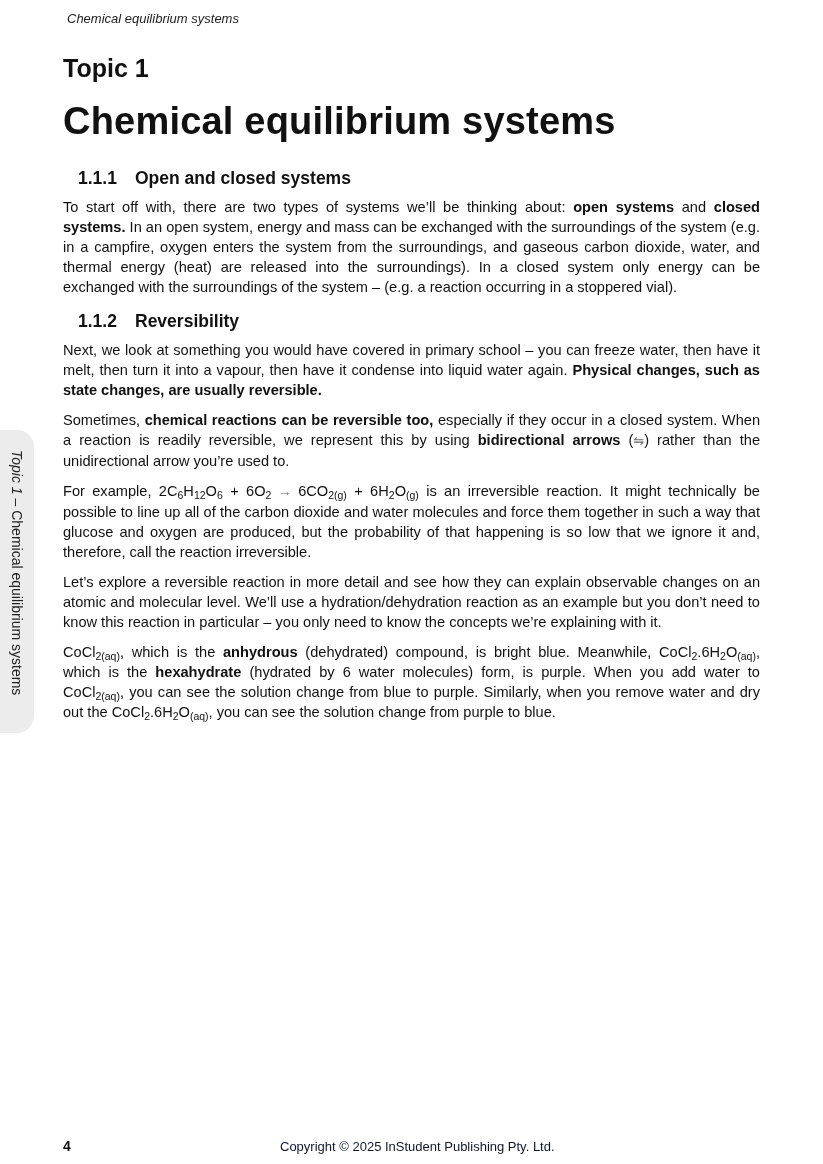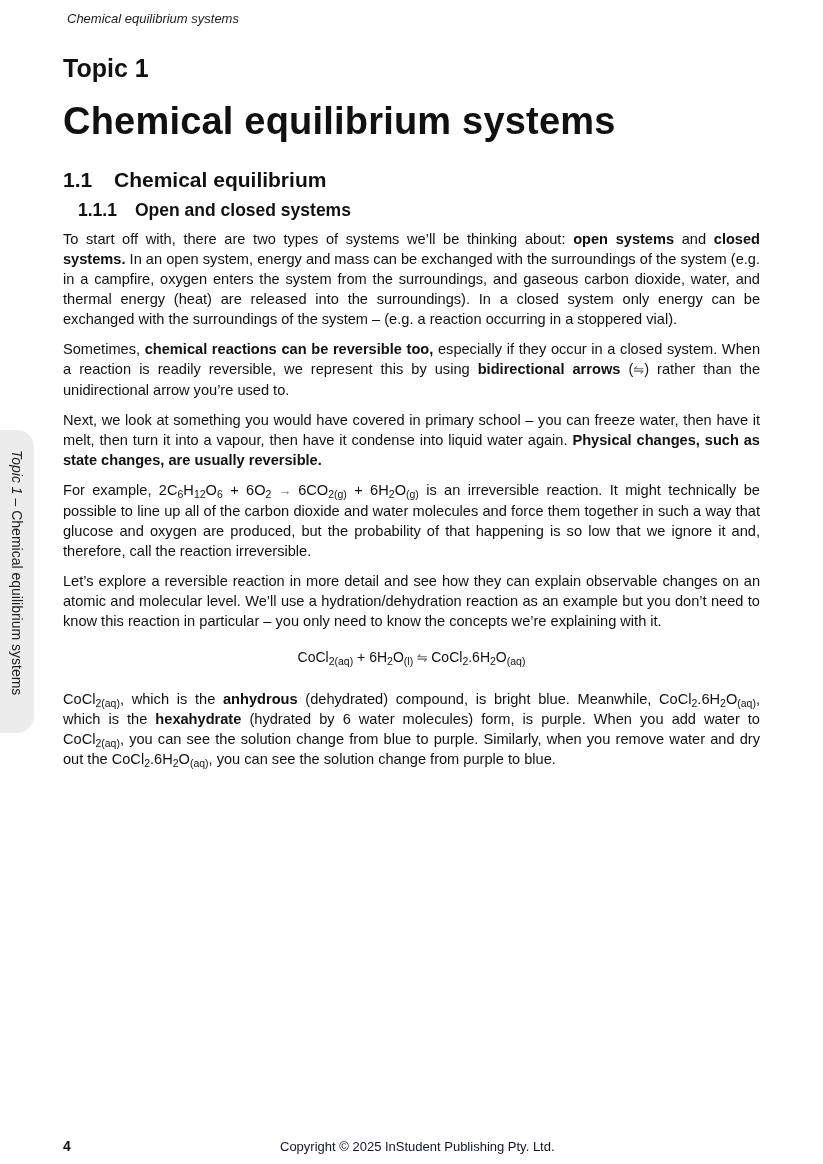--- a/index.html
+++ b/index.html
@@ -31,29 +31,28 @@
 <div class="running-header">Chemical equilibrium systems</div>
 
 <h1 class="topic-label">Topic 1</h1>
 <h1 class="page-title">Chemical equilibrium systems</h1>
 
 <div class="side-tab">
   <div class="side-tab-text"><span class="it">Topic 1</span><span> – </span><span>Chemical equilibrium systems</span></div>
 </div>
 
 <div class="content">
-  <h2><span class="num2">1.1</span><span>Chemical equilibrium</span></h2>
 
   <h3><span class="num3">1.1.1</span><span>Open and closed systems</span></h3>
   <p><span>To start off with, there are two types of systems we’ll be thinking about: </span><b>open systems</b><span> and </span><b>closed systems.</b><span> In an open system, energy and mass can be exchanged with the surroundings of the system (e.g. in a campfire, oxygen enters the system from the surroundings, and gaseous carbon dioxide, water, and thermal energy (heat) are released into the surroundings). In a closed system only energy can be exchanged with the surroundings of the system – (e.g. a reaction occurring in a stoppered vial).</span></p>
 
+  <h3 style="margin-top:14px"><span class="num3">1.1.2</span><span>Reversibility</span></h3>
+  <p><span>Next, we look at something you would have covered in primary school – you can freeze water, then have it melt, then turn it into a vapour, then have it condense into liquid water again. </span><b>Physical changes, such as state changes, are usually reversible.</b></p>
   <p><span>Sometimes, </span><b>chemical reactions can be reversible too,</b><span> especially if they occur in a closed system. When a reaction is readily reversible, we represent this by using </span><b>bidirectional arrows</b><span> (</span><span class="arrow">⇋</span><span>) rather than the unidirectional arrow you’re used to.</span></p>
-  <p><span>Next, we look at something you would have covered in primary school – you can freeze water, then have it melt, then turn it into a vapour, then have it condense into liquid water again. </span><b>Physical changes, such as state changes, are usually reversible.</b></p>
   <p><span>For example, 2C</span><sub>6</sub><span>H</span><sub>12</sub><span>O</span><sub>6</sub><span> + 6O</span><sub>2</sub><span class="arrow"> → </span><span>6CO</span><sub>2(g)</sub><span> + 6H</span><sub>2</sub><span>O</span><sub>(g)</sub><span> is an irreversible reaction. It might technically be possible to line up all of the carbon dioxide and water molecules and force them together in such a way that glucose and oxygen are produced, but the probability of that happening is so low that we ignore it and, therefore, call the reaction irreversible.</span></p>
   <p>Let’s explore a reversible reaction in more detail and see how they can explain observable changes on an atomic and molecular level. We’ll use a hydration/dehydration reaction as an example but you don’t need to know this reaction in particular – you only need to know the concepts we’re explaining with it.</p>
 
-  <div class="equation"><span>CoCl</span><sub>2(aq)</sub><span> + 6H</span><sub>2</sub><span>O</span><sub>(l)</sub><span class="arrow"> ⇋ </span><span>CoCl</span><sub>2</sub><span>.6H</span><sub>2</sub><span>O</span><sub>(aq)</sub></div>
 
   <p><span>CoCl</span><sub>2(aq)</sub><span>, which is the </span><b>anhydrous</b><span> (dehydrated) compound, is bright blue. Meanwhile, CoCl</span><sub>2</sub><span>.6H</span><sub>2</sub><span>O</span><sub>(aq)</sub><span>, which is the </span><b>hexahydrate</b><span> (hydrated by 6 water molecules) form, is purple. When you add water to CoCl</span><sub>2(aq)</sub><span>, you can see the solution change from blue to purple. Similarly, when you remove water and dry out the CoCl</span><sub>2</sub><span>.6H</span><sub>2</sub><span>O</span><sub>(aq)</sub><span>, you can see the solution change from purple to blue.</span></p>
 </div>
 
 <div class="page-number">4</div>
 <div class="copyright">Copyright © 2025 InStudent Publishing Pty. Ltd.</div>
 
 </body></html>

